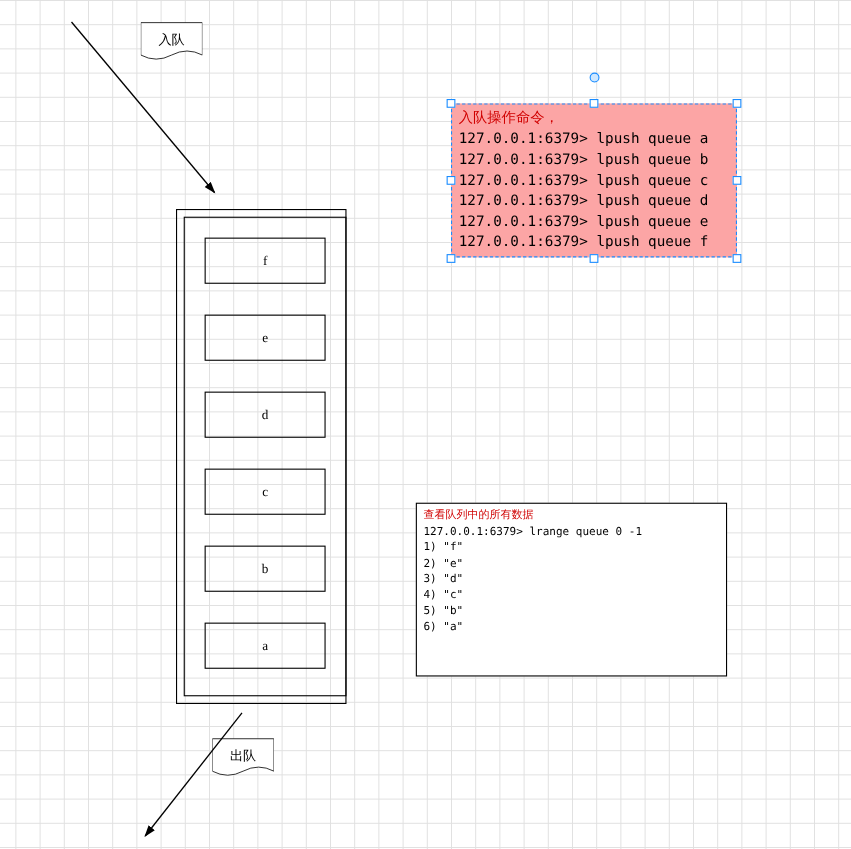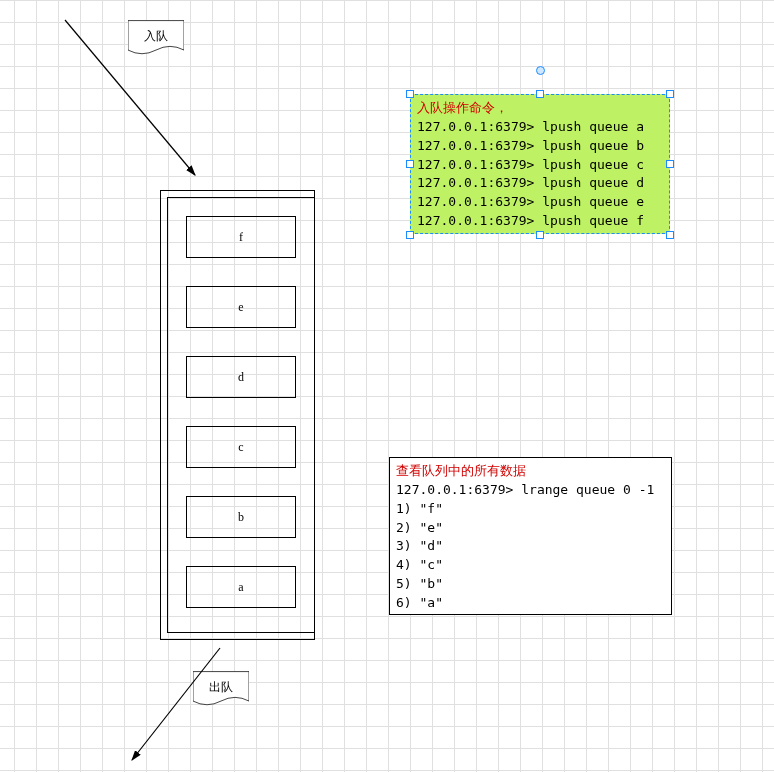--- a/index.html
+++ b/index.html
@@ -63,30 +63,29 @@
     display: flex;
     align-items: center;
     justify-content: center;
     font-size: 12px;
   }
   .textbox {
     position: absolute;
     border: 1px solid #000;
     background: #fff;
     padding: 4px 6px;
-    font-size: 13px;
+    font-size: 10px;
     line-height: 1.45;
     white-space: pre;
     font-family: "SimSun", "宋体", monospace;
-    margin-left: 11px;
   }
   .selected-box {
     position: absolute;
     border: 1px dashed #1a8cff;
-    background: #bef264;
+    background: #fca5a5;
     padding: 4px 6px;
     font-size: 13px;
     line-height: 1.45;
     white-space: pre;
     font-family: "SimSun", "宋体", monospace;
   }
   .red { color: #d00000; }
   .handle {
     position: absolute;
     width: 8px;

